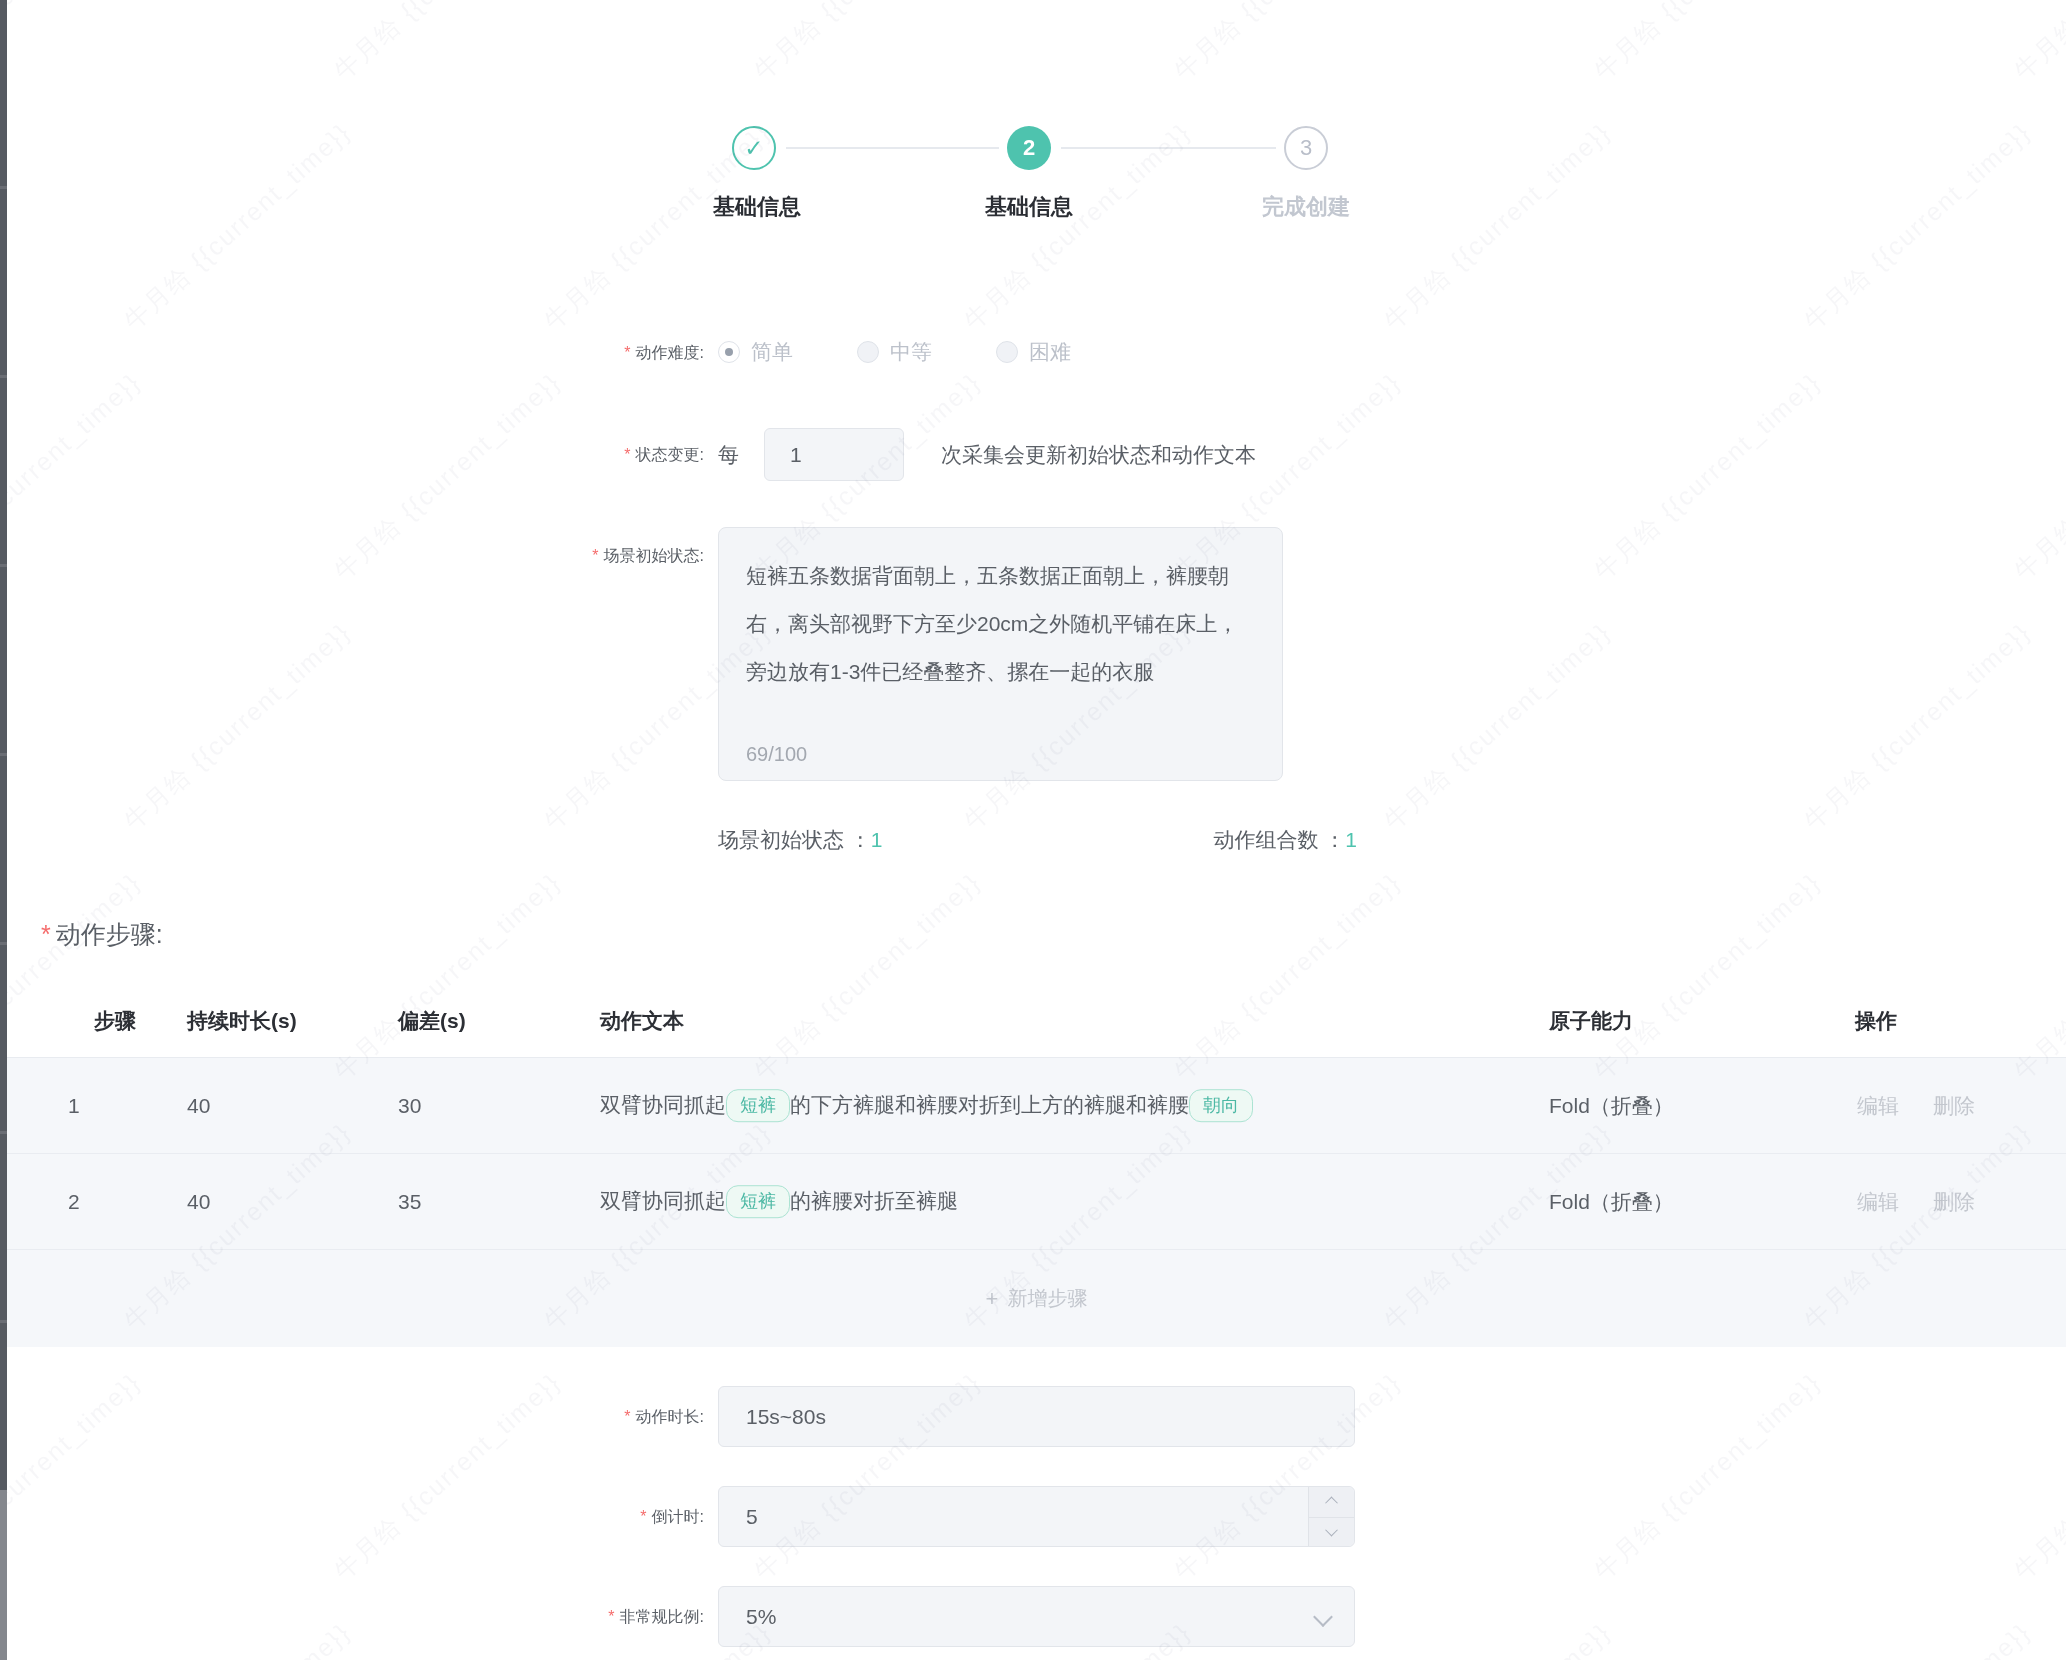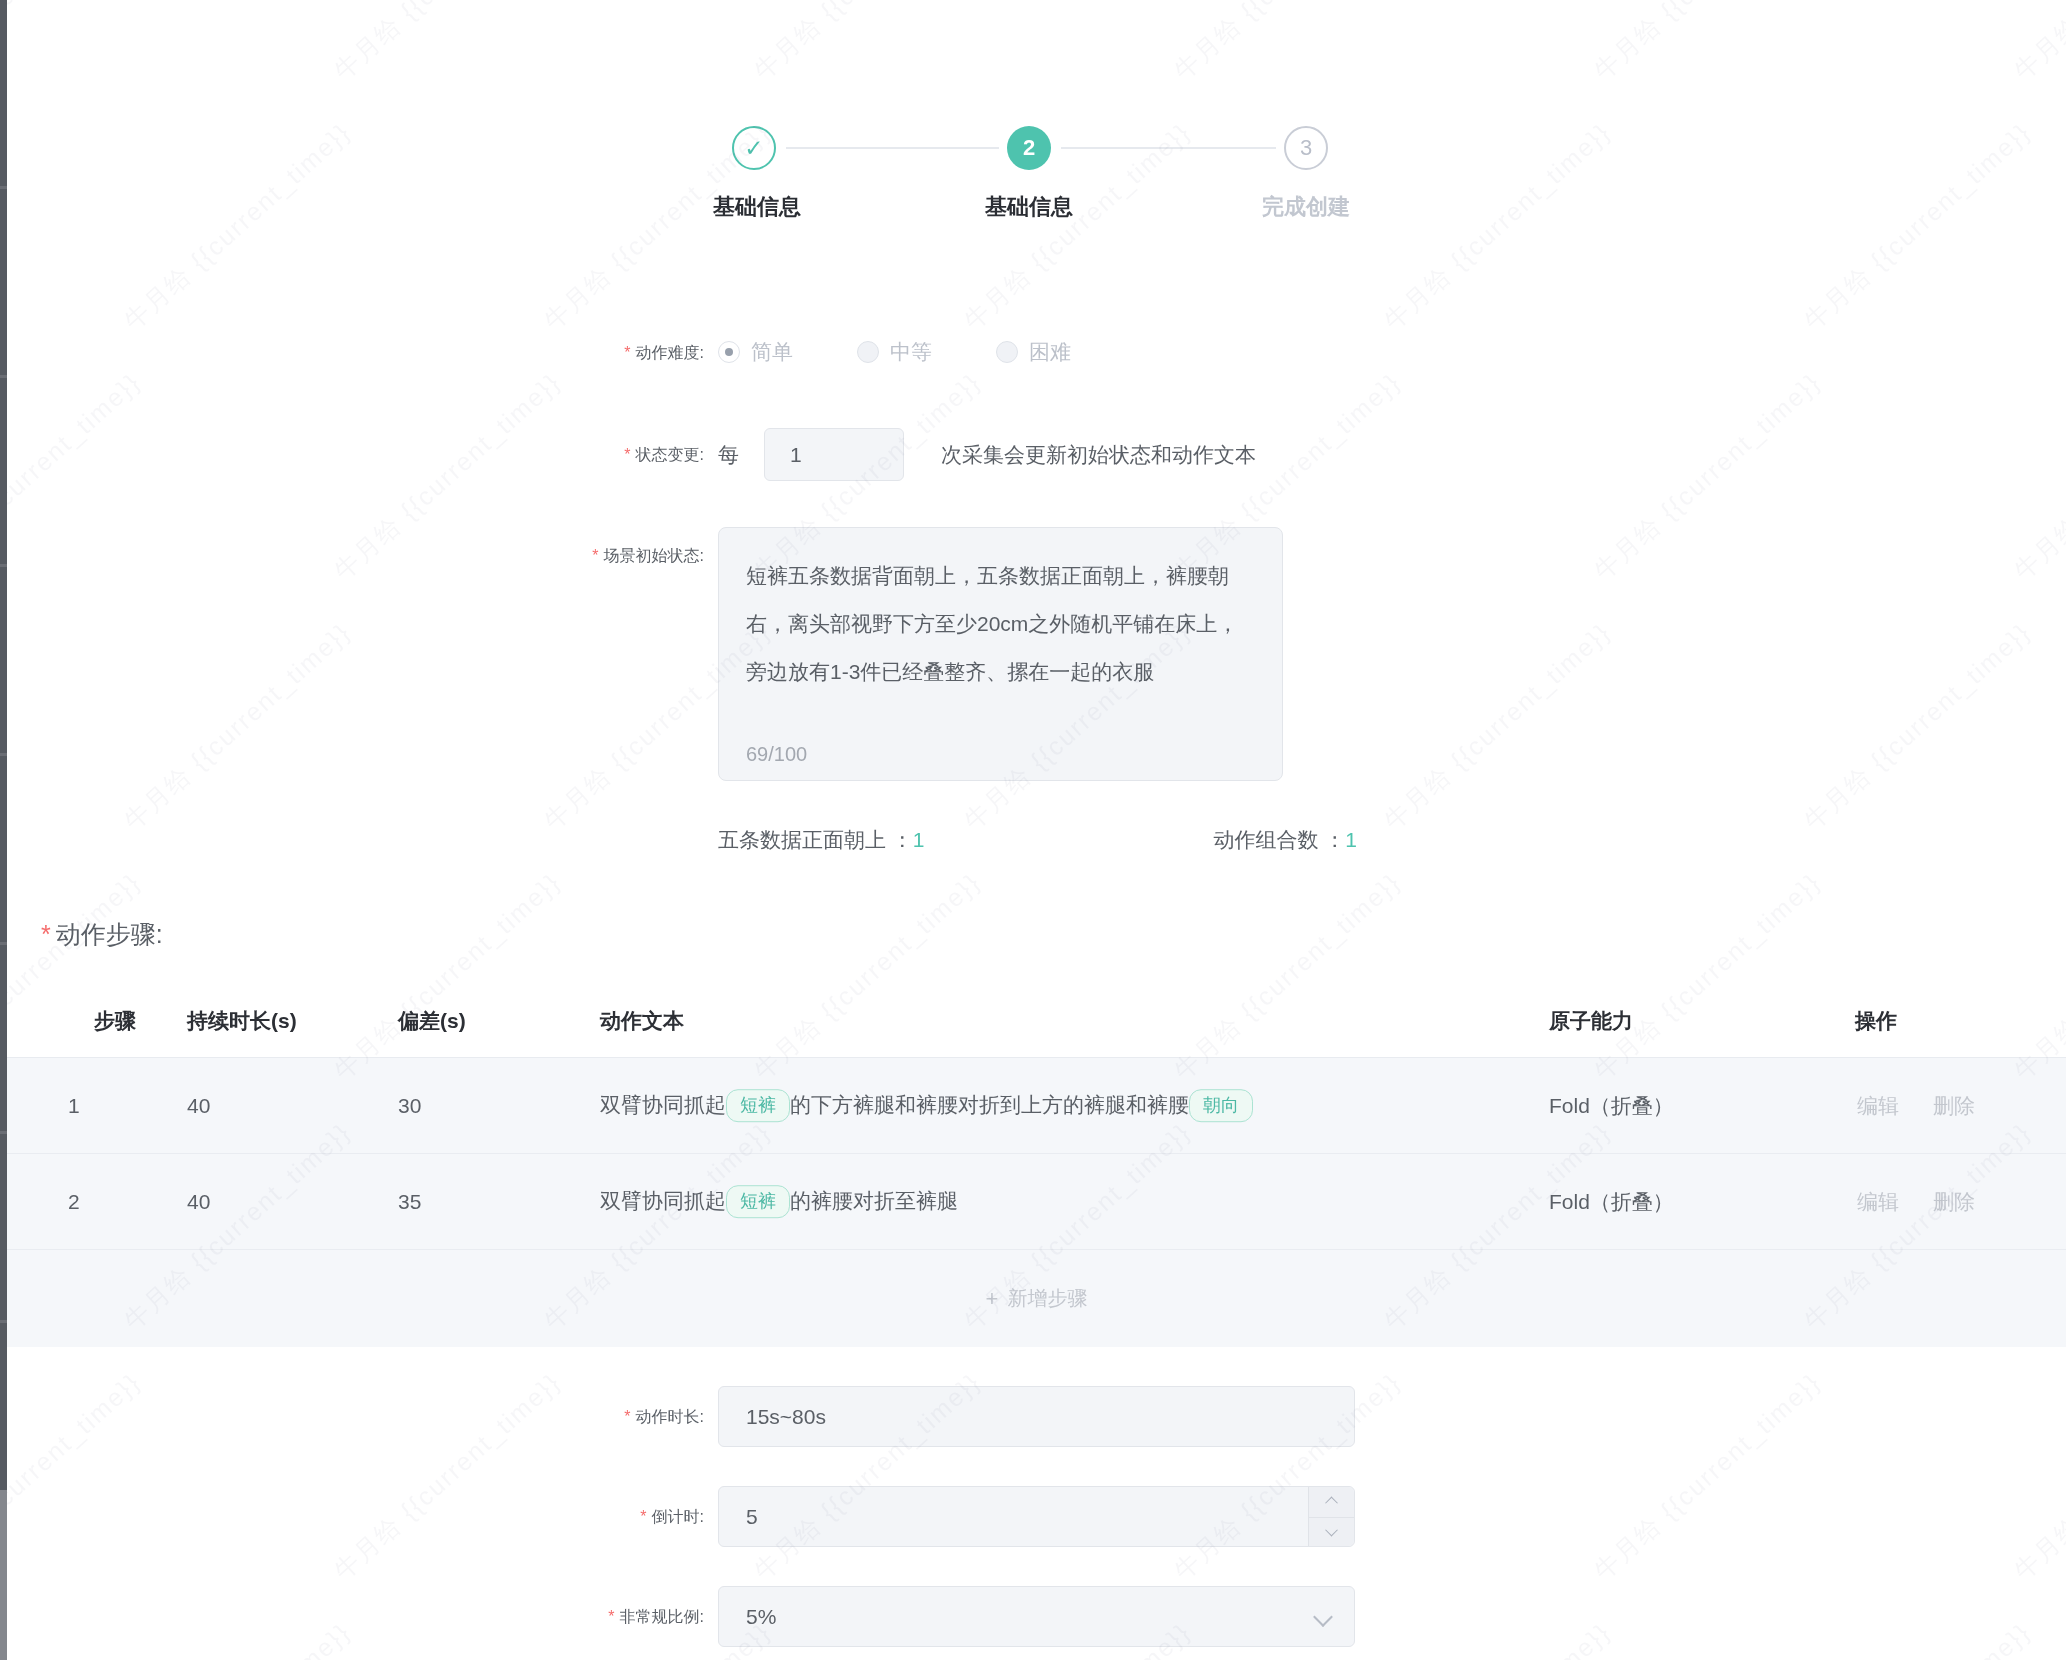--- a/index.html
+++ b/index.html
@@ -214,21 +214,21 @@
 
   <div class="flabel" style="top:543px;">
     <span class="req">*</span><span>场景初始状态:</span>
   </div>
   <div class="ibox scene-box">
     <div class="scene-text">短裤五条数据背面朝上，五条数据正面朝上，裤腰朝右，离头部视野下方至少20cm之外随机平铺在床上，旁边放有1-3件已经叠整齐、摞在一起的衣服</div>
     <div class="scene-counter">69/100</div>
   </div>
 
   <div class="combo combo-1">
-    <span>五条数据正面朝上 ：</span><span class="combo-val">1</span>
+    <span>场景初始状态 ：</span><span class="combo-val">1</span>
   </div>
   <div class="combo combo-2">
     <span>动作组合数 ：</span><span class="combo-val">1</span>
   </div>
 
   <div class="section-label">
     <span class="req">*</span><span>动作步骤:</span>
   </div>
 
   <div class="thead">

